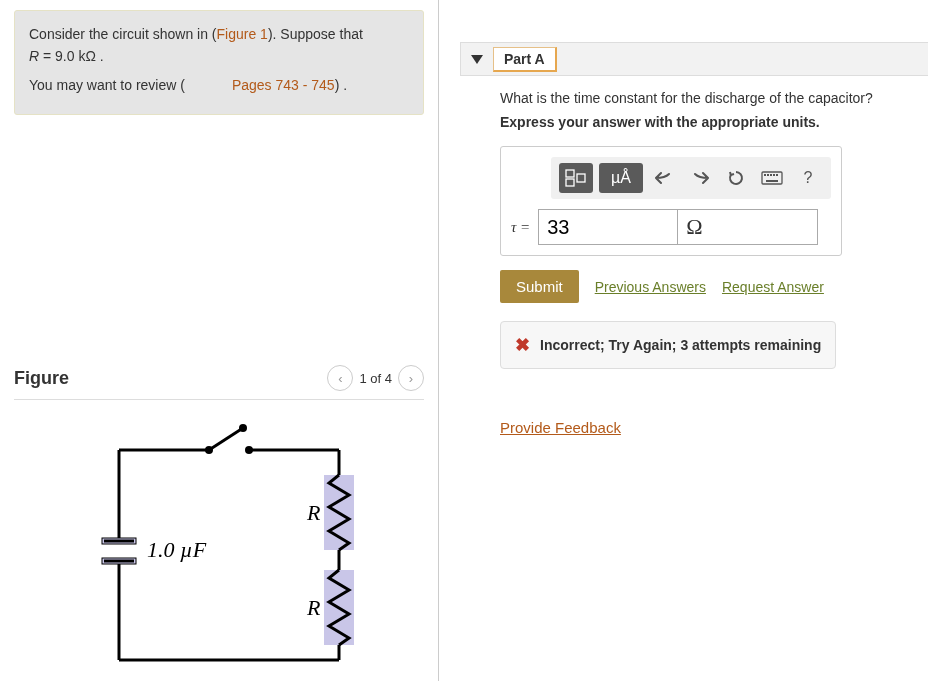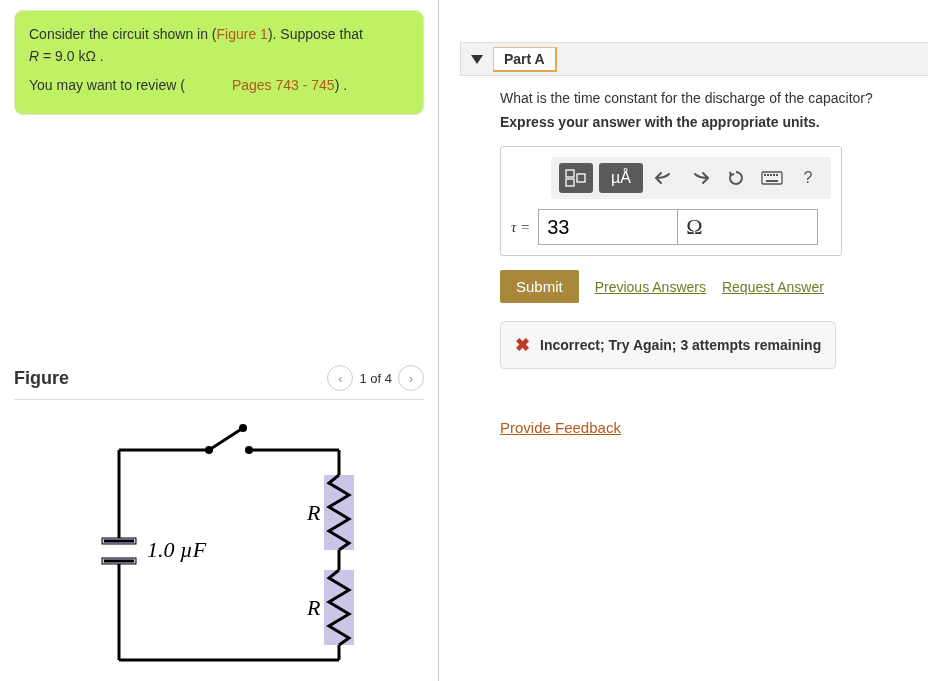--- a/index.html
+++ b/index.html
@@ -12,23 +12,23 @@
     height: 681px;
     position: relative;
   }
   .container { display: flex; width: 100%; height: 100%; }
   .left-col { width: 438px; padding: 10px 14px 10px 14px; }
   .divider { width: 1px; background: #ccc; height: 100%; position: absolute; left: 438px; top: 0; }
   .right-col { width: 544px; padding: 2px 0 10px 20px; position: absolute; left: 440px; top: 0; }
 
   
   .problem-box {
-    background: #bef264;
+    background: #e5e5e5;
     border: 1px solid #e5e2c5;
-    border-radius: 9px;
+    border-radius: 3px;
     padding: 12px 14px;
     line-height: 1.6;
   }
   .problem-box a.figlink { color: #b35a1a; text-decoration: none; }
   .problem-box a.pagelink { color: #b35a1a; text-decoration: none; margin-left: 47px; }
   .formula { font-family: Liberation Sans, sans-serif; font-style: italic; }
   .formula .roman { font-style: normal; }
   .problem-box p { margin-bottom: 6px; }
 
   

